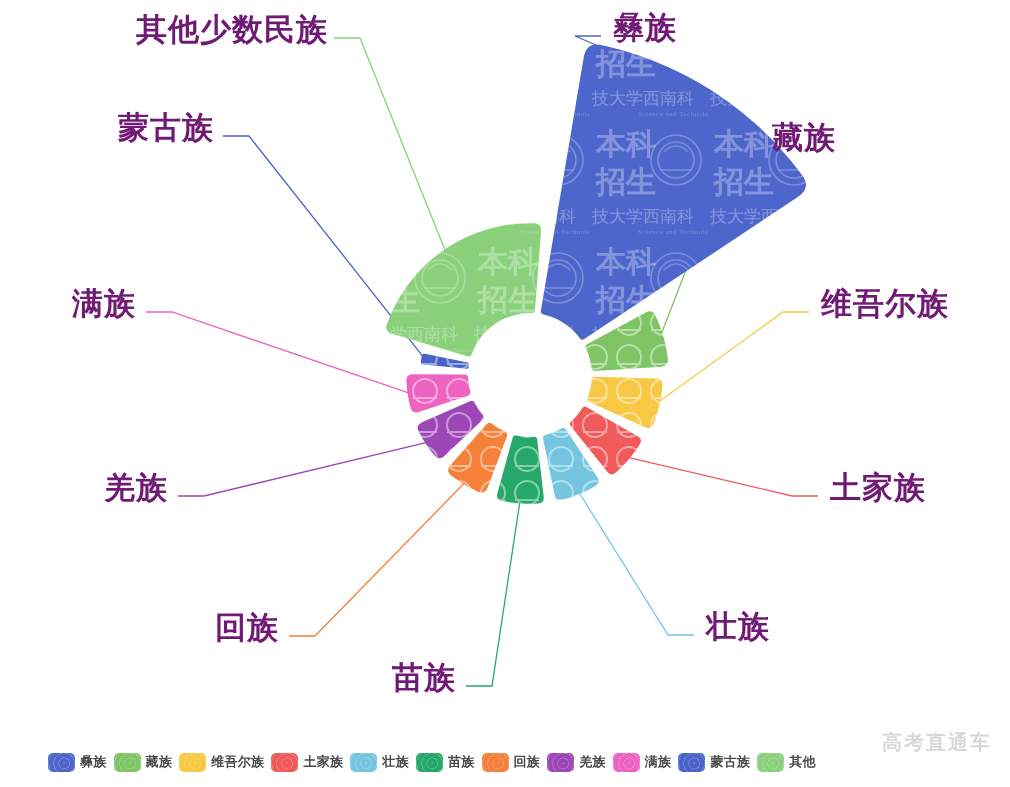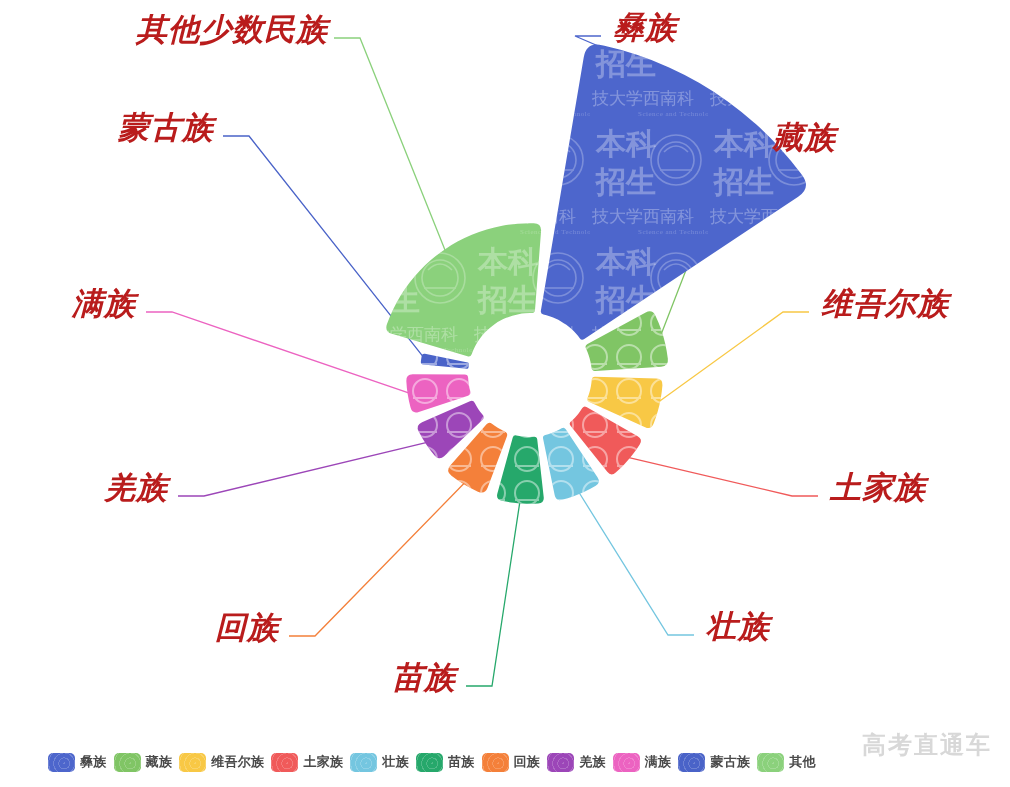--- a/index.html
+++ b/index.html
@@ -9,25 +9,24 @@
     font-family:"Liberation Sans","DejaVu Sans",sans-serif;
     overflow:hidden;position:relative;
   }
   #stage{position:absolute;left:0;top:0;width:1010px;height:787px;}
   svg#chart{position:absolute;left:0;top:0;width:1010px;height:787px;}
 
   .lbl{
     position:absolute;
     font-size:31px;
     font-weight:700;
-    color:#b91c1c;
+    color:#701a75;
     white-space:nowrap;
     letter-spacing:1px;
     line-height:1;
-    font-style:italic;
   }
 
   
   #legend{
     position:absolute;
     left:48px;top:749px;
     width:920px;height:26px;
     display:flex;align-items:center;
     gap:7px;
   }
@@ -40,21 +39,21 @@
     position:absolute;left:0;top:0;width:100%;height:100%;
     opacity:.30;
   }
   .lg-tx{
     font-size:13px;color:#4a4a4a;font-weight:700;
     white-space:nowrap;letter-spacing:.3px;
   }
 
   #watermark-corner{
     position:absolute;right:18px;top:729px;
-    font-size:24px;letter-spacing:2px;
+    font-size:20px;letter-spacing:2px;
     color:#d8d8d8;font-weight:700;
     white-space:nowrap;
     pointer-events:none;
   }
 </style>
 </head>
 <body>
 
 <div id="stage">
 

